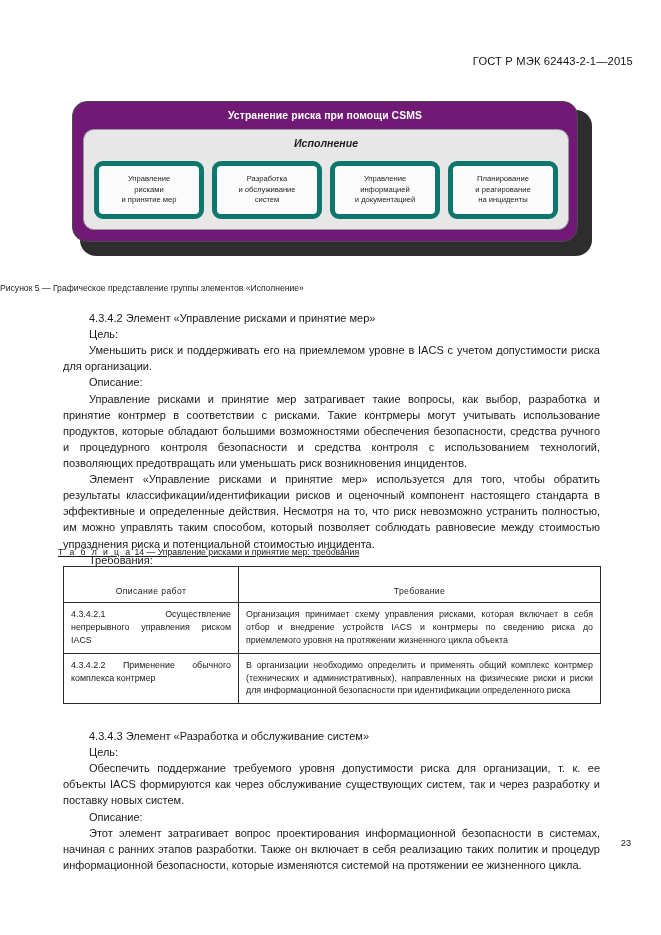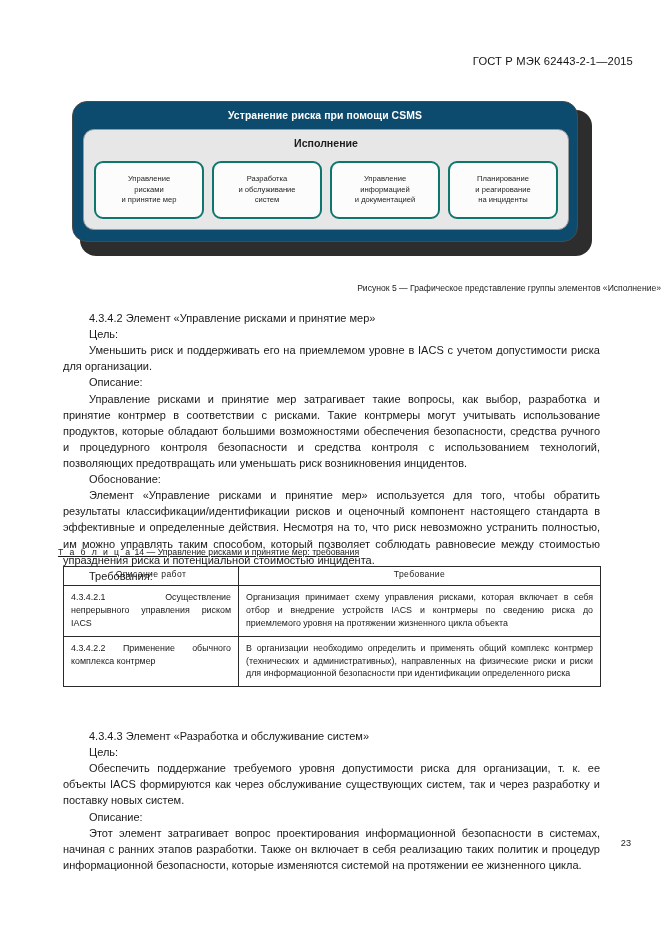--- a/index.html
+++ b/index.html
@@ -44,21 +44,21 @@
     height: 146px;
     background: #2d2d2d;
     border-radius: 16px;
   }
   #figure-outer {
     position: absolute;
     left: 0;
     top: 0;
     width: 506px;
     height: 141px;
-    background: #0c4a6e;
+    background: #701a75;
     border-radius: 15px;
     box-sizing: border-box;
     border: 1px solid #4a4a4a;
   }
   #figure-outer-title {
     position: absolute;
     top: 8px;
     left: 0;
     right: 0;
     text-align: center;
@@ -80,55 +80,56 @@
   }
   #figure-inner-title {
     position: absolute;
     top: 7px;
     left: 0;
     right: 0;
     text-align: center;
     color: #1d1d1d;
     font-size: 10.6px;
     font-weight: bold;
+    font-style: italic;
   }
   #figure-cards {
     position: absolute;
     left: 10px;
     right: 10px;
     top: 31px;
     height: 58px;
     display: flex;
     justify-content: space-between;
     align-items: stretch;
   }
   .fig-card {
     width: 110px;
     background: #fcfcfc;
-    border: 2px solid #0f766e;
+    border: 5px solid #0f766e;
     border-radius: 9px;
     box-sizing: border-box;
     display: flex;
     align-items: center;
     justify-content: center;
     text-align: center;
     font-size: 7.6px;
     line-height: 1.42;
     color: #1d1d1d;
     padding: 2px 3px;
     white-space: pre-line;
   }
 
   
   #figure-caption {
     position: absolute;
     top: 283px;
     left: 0;
     width: 661px;
-    text-align: right;
+    text-align: left;
     font-size: 8.6px;
     color: #1a1a1a;
   }
 
   
   #body-text {
     position: absolute;
     left: 63px;
     top: 310px;
     width: 537px;
@@ -173,21 +174,21 @@
   #req-table td {
     border: 1px solid #2a2a2a;
     vertical-align: top;
     padding: 5px 7px 6px 7px;
     line-height: 1.44;
   }
   #req-table th {
     text-align: center;
     font-weight: normal;
     font-size: 8.6px;
-    padding: 1px 6px 5px 6px;
+    padding: 18px 6px 5px 6px;
     letter-spacing: 0.4px;
   }
   #req-table td {
     text-align: justify;
     text-justify: inter-word;
     margin-left: 24px;
   }
   #req-table col.c1 { width: 175px; }
   #req-table col.c2 { width: 362px; }
 
@@ -239,21 +240,20 @@
 </div>
 
 <div id="figure-caption">Рисунок 5 — Графическое представление группы элементов «Исполнение»</div>
 
 <div id="body-text">
   <p class="para indent">4.3.4.2 Элемент «Управление рисками и принятие мер»</p>
   <p class="para indent">Цель:</p>
   <p class="para indent">Уменьшить риск и поддерживать его на приемлемом уровне в IACS с учетом допустимости риска для организации.</p>
   <p class="para indent">Описание:</p>
   <p class="para indent">Управление рисками и принятие мер затрагивает такие вопросы, как выбор, разработка и принятие контрмер в соответствии с рисками. Такие контрмеры могут учитывать использование продуктов, которые обладают большими возможностями обеспечения безопасности, средства ручного и процедурного контроля безопасности и средства контроля с использованием технологий, позволяющих предотвращать или уменьшать риск возникновения инцидентов.</p>
-  <p class="para indent">Обоснование:</p>
   <p class="para indent">Элемент «Управление рисками и принятие мер» используется для того, чтобы обратить результаты классификации/идентификации рисков и оценочный компонент настоящего стандарта в эффективные и определенные действия. Несмотря на то, что риск невозможно устранить полностью, им можно управлять таким способом, который позволяет соблюдать равновесие между стоимостью упразднения риска и потенциальной стоимостью инцидента.</p>
   <p class="para indent">Требования:</p>
 </div>
 
 <div id="table-caption"><span class="tbl-word">Т а б л и ц а</span> <span>14 — Управление рисками и принятие мер: требования</span></div>
 
 <table id="req-table">
   <colgroup>
       <col class="c1">
       <col class="c2">

